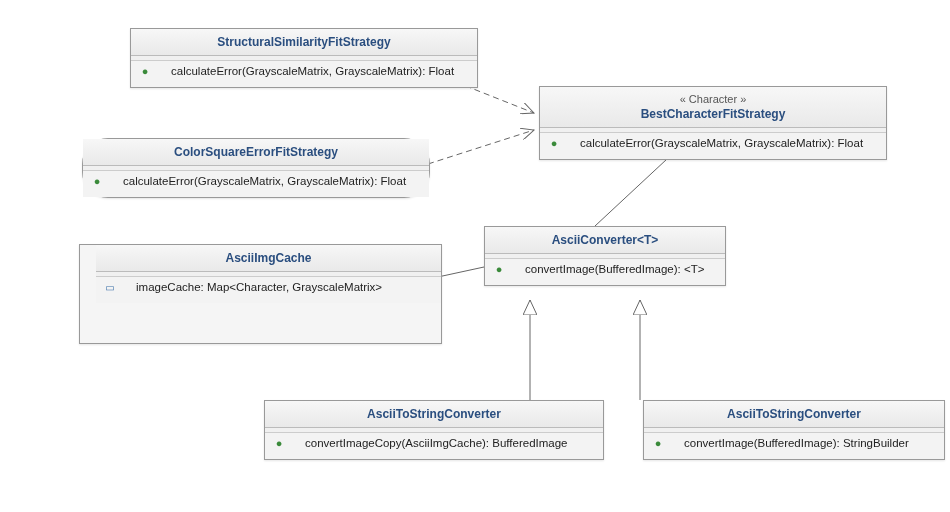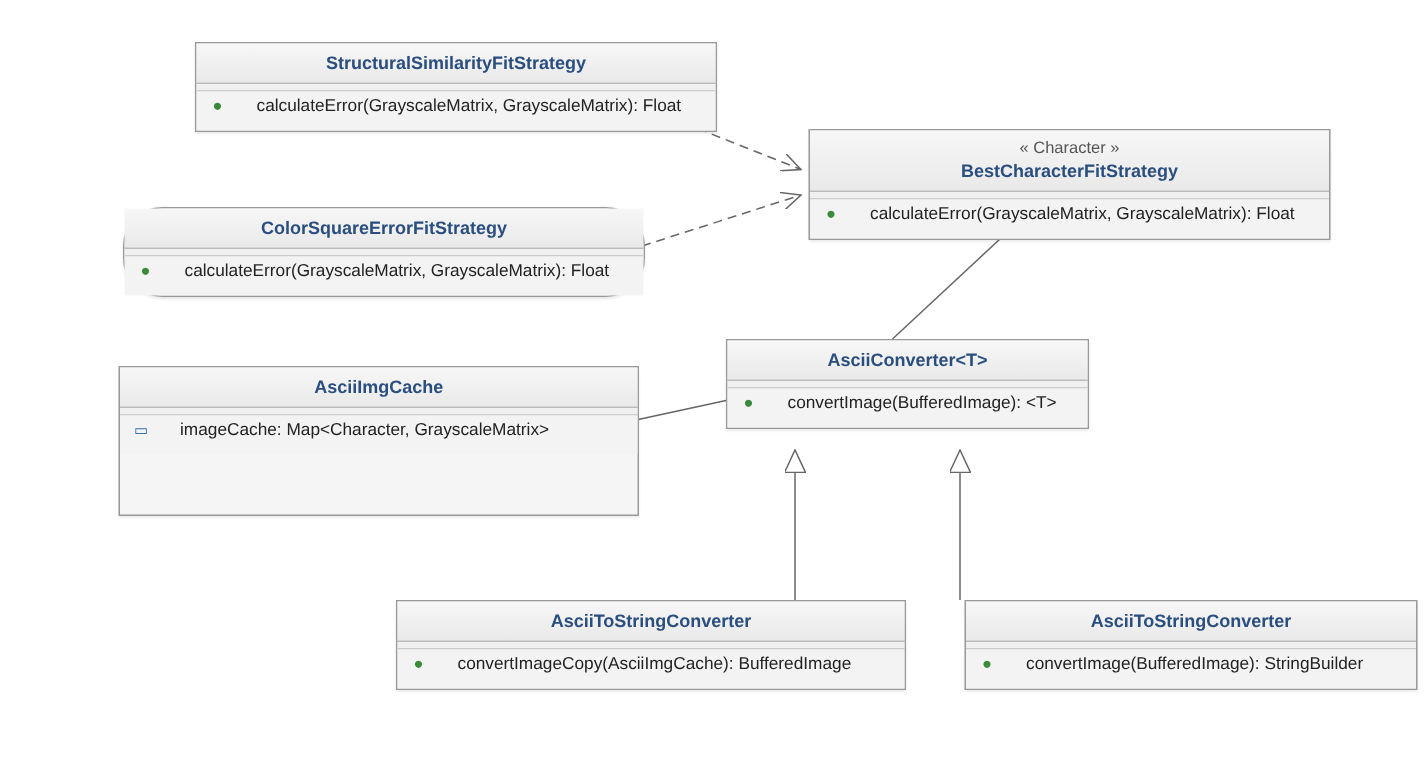--- a/index.html
+++ b/index.html
@@ -142,21 +142,21 @@
   <div class="uml-header">AsciiConverter&lt;T&gt;</div>
   <div class="uml-subheader"></div>
   <div class="uml-body">
     <div class="uml-row">
       <span class="uml-icon method-icon"></span>
       <span>convertImage(BufferedImage): &lt;T&gt;</span>
     </div>
   </div>
 </div>
 
-<div class="uml-box" style="left:79px; top:244px; width:345px; height:98px;">
+<div class="uml-box" style="left:79px; top:244px; width:345px; height:98px;padding-left:16px;">
   <div class="uml-header">AsciiImgCache</div>
   <div class="uml-subheader"></div>
   <div class="uml-body">
     <div class="uml-row">
       <span class="uml-icon field-icon"></span>
       <span>imageCache: Map&lt;Character, GrayscaleMatrix&gt;</span>
     </div>
   </div>
 </div>
 

